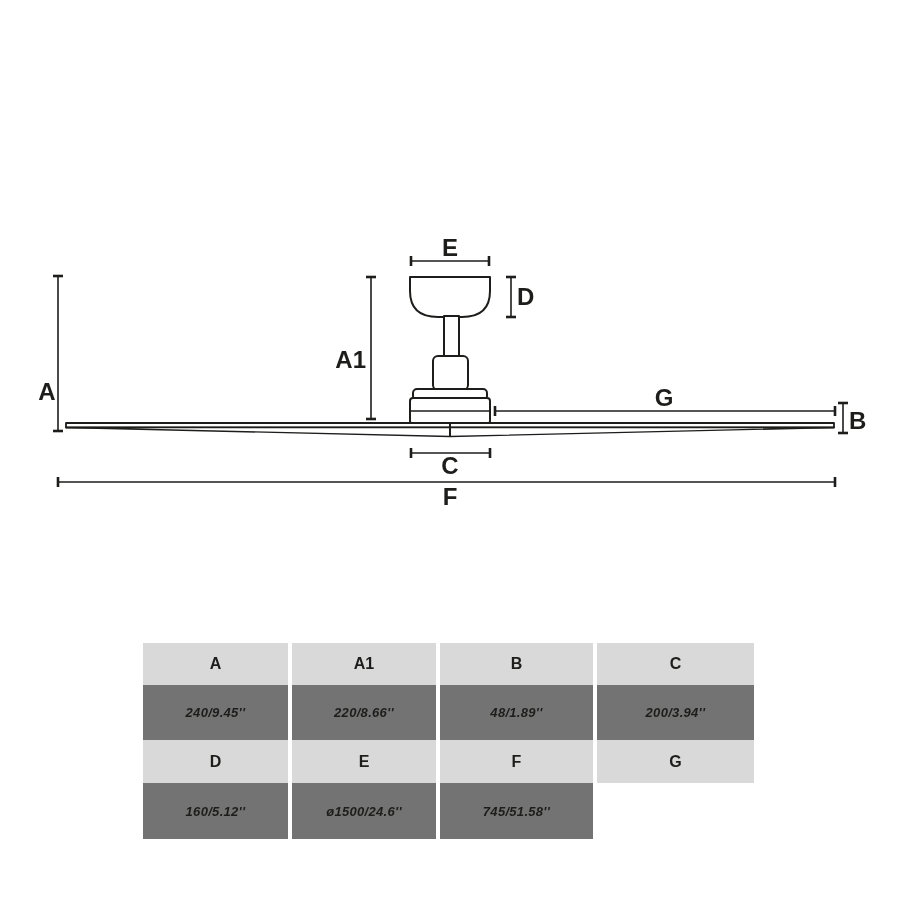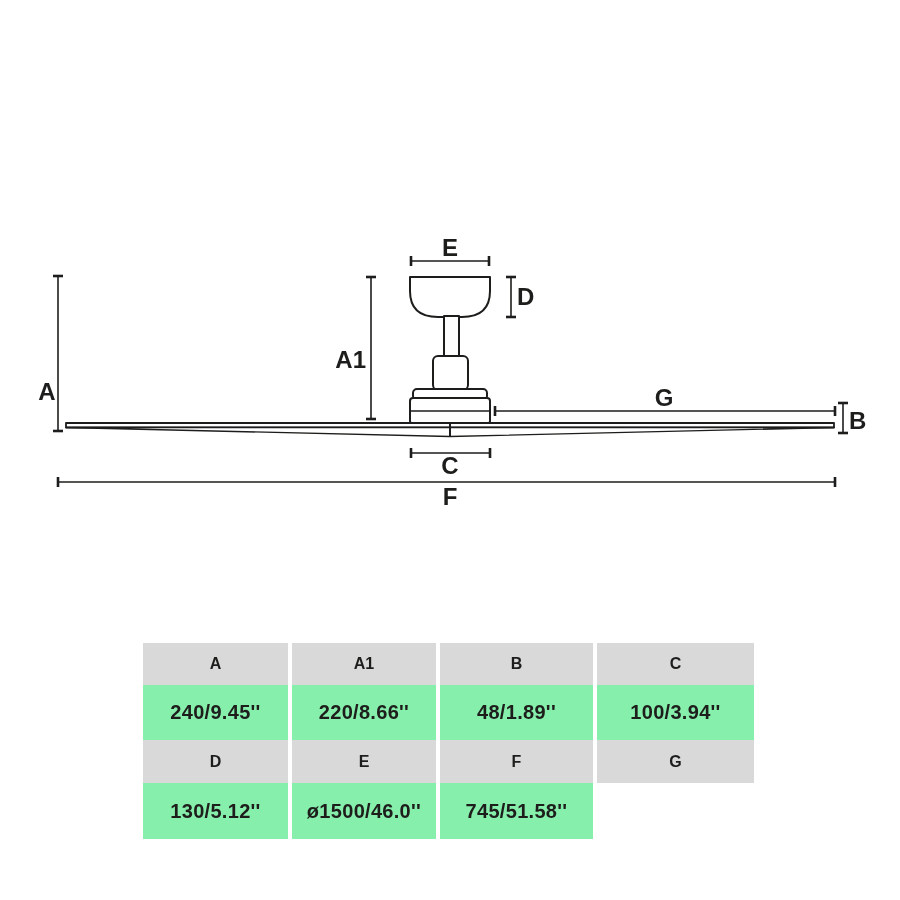--- a/index.html
+++ b/index.html
@@ -34,24 +34,25 @@
     grid-template-rows: 42px 55px 43px 56px;
     column-gap: 4px;
     color: #1d1d1b;
   }
   .spec-table .th {
     background: #d9d9d9;
     display: flex; align-items: center; justify-content: center;
     font-size: 16px; font-weight: bold;
   }
   .spec-table .td {
-    background: #86efac;
+    background: #737373;
     display: flex; align-items: center; justify-content: center;
-    font-size: 20px; font-weight: bold;
+    font-size: 13px; font-weight: bold;
     letter-spacing: 0.3px;
+    font-style: italic;
   }
 </style>
 </head>
 <body>
 
 <div class="stage">
 
   <svg class="diagram" width="900" height="560" viewBox="0 0 900 560">
 
     <g>
@@ -134,25 +135,25 @@
   <div class="spec-table">
 
     <div class="th">A</div>
     <div class="th">A1</div>
     <div class="th">B</div>
     <div class="th">C</div>
 
     <div class="td">240/9.45''</div>
     <div class="td">220/8.66''</div>
     <div class="td">48/1.89''</div>
-    <div class="td">100/3.94''</div>
+    <div class="td">200/3.94''</div>
 
     <div class="th">D</div>
     <div class="th">E</div>
     <div class="th">F</div>
     <div class="th">G</div>
 
-    <div class="td">130/5.12''</div>
-    <div class="td">ø1500/46.0''</div>
+    <div class="td">160/5.12''</div>
+    <div class="td">ø1500/24.6''</div>
     <div class="td">745/51.58''</div>
   </div>
 
 </div>
 
 </body></html>

